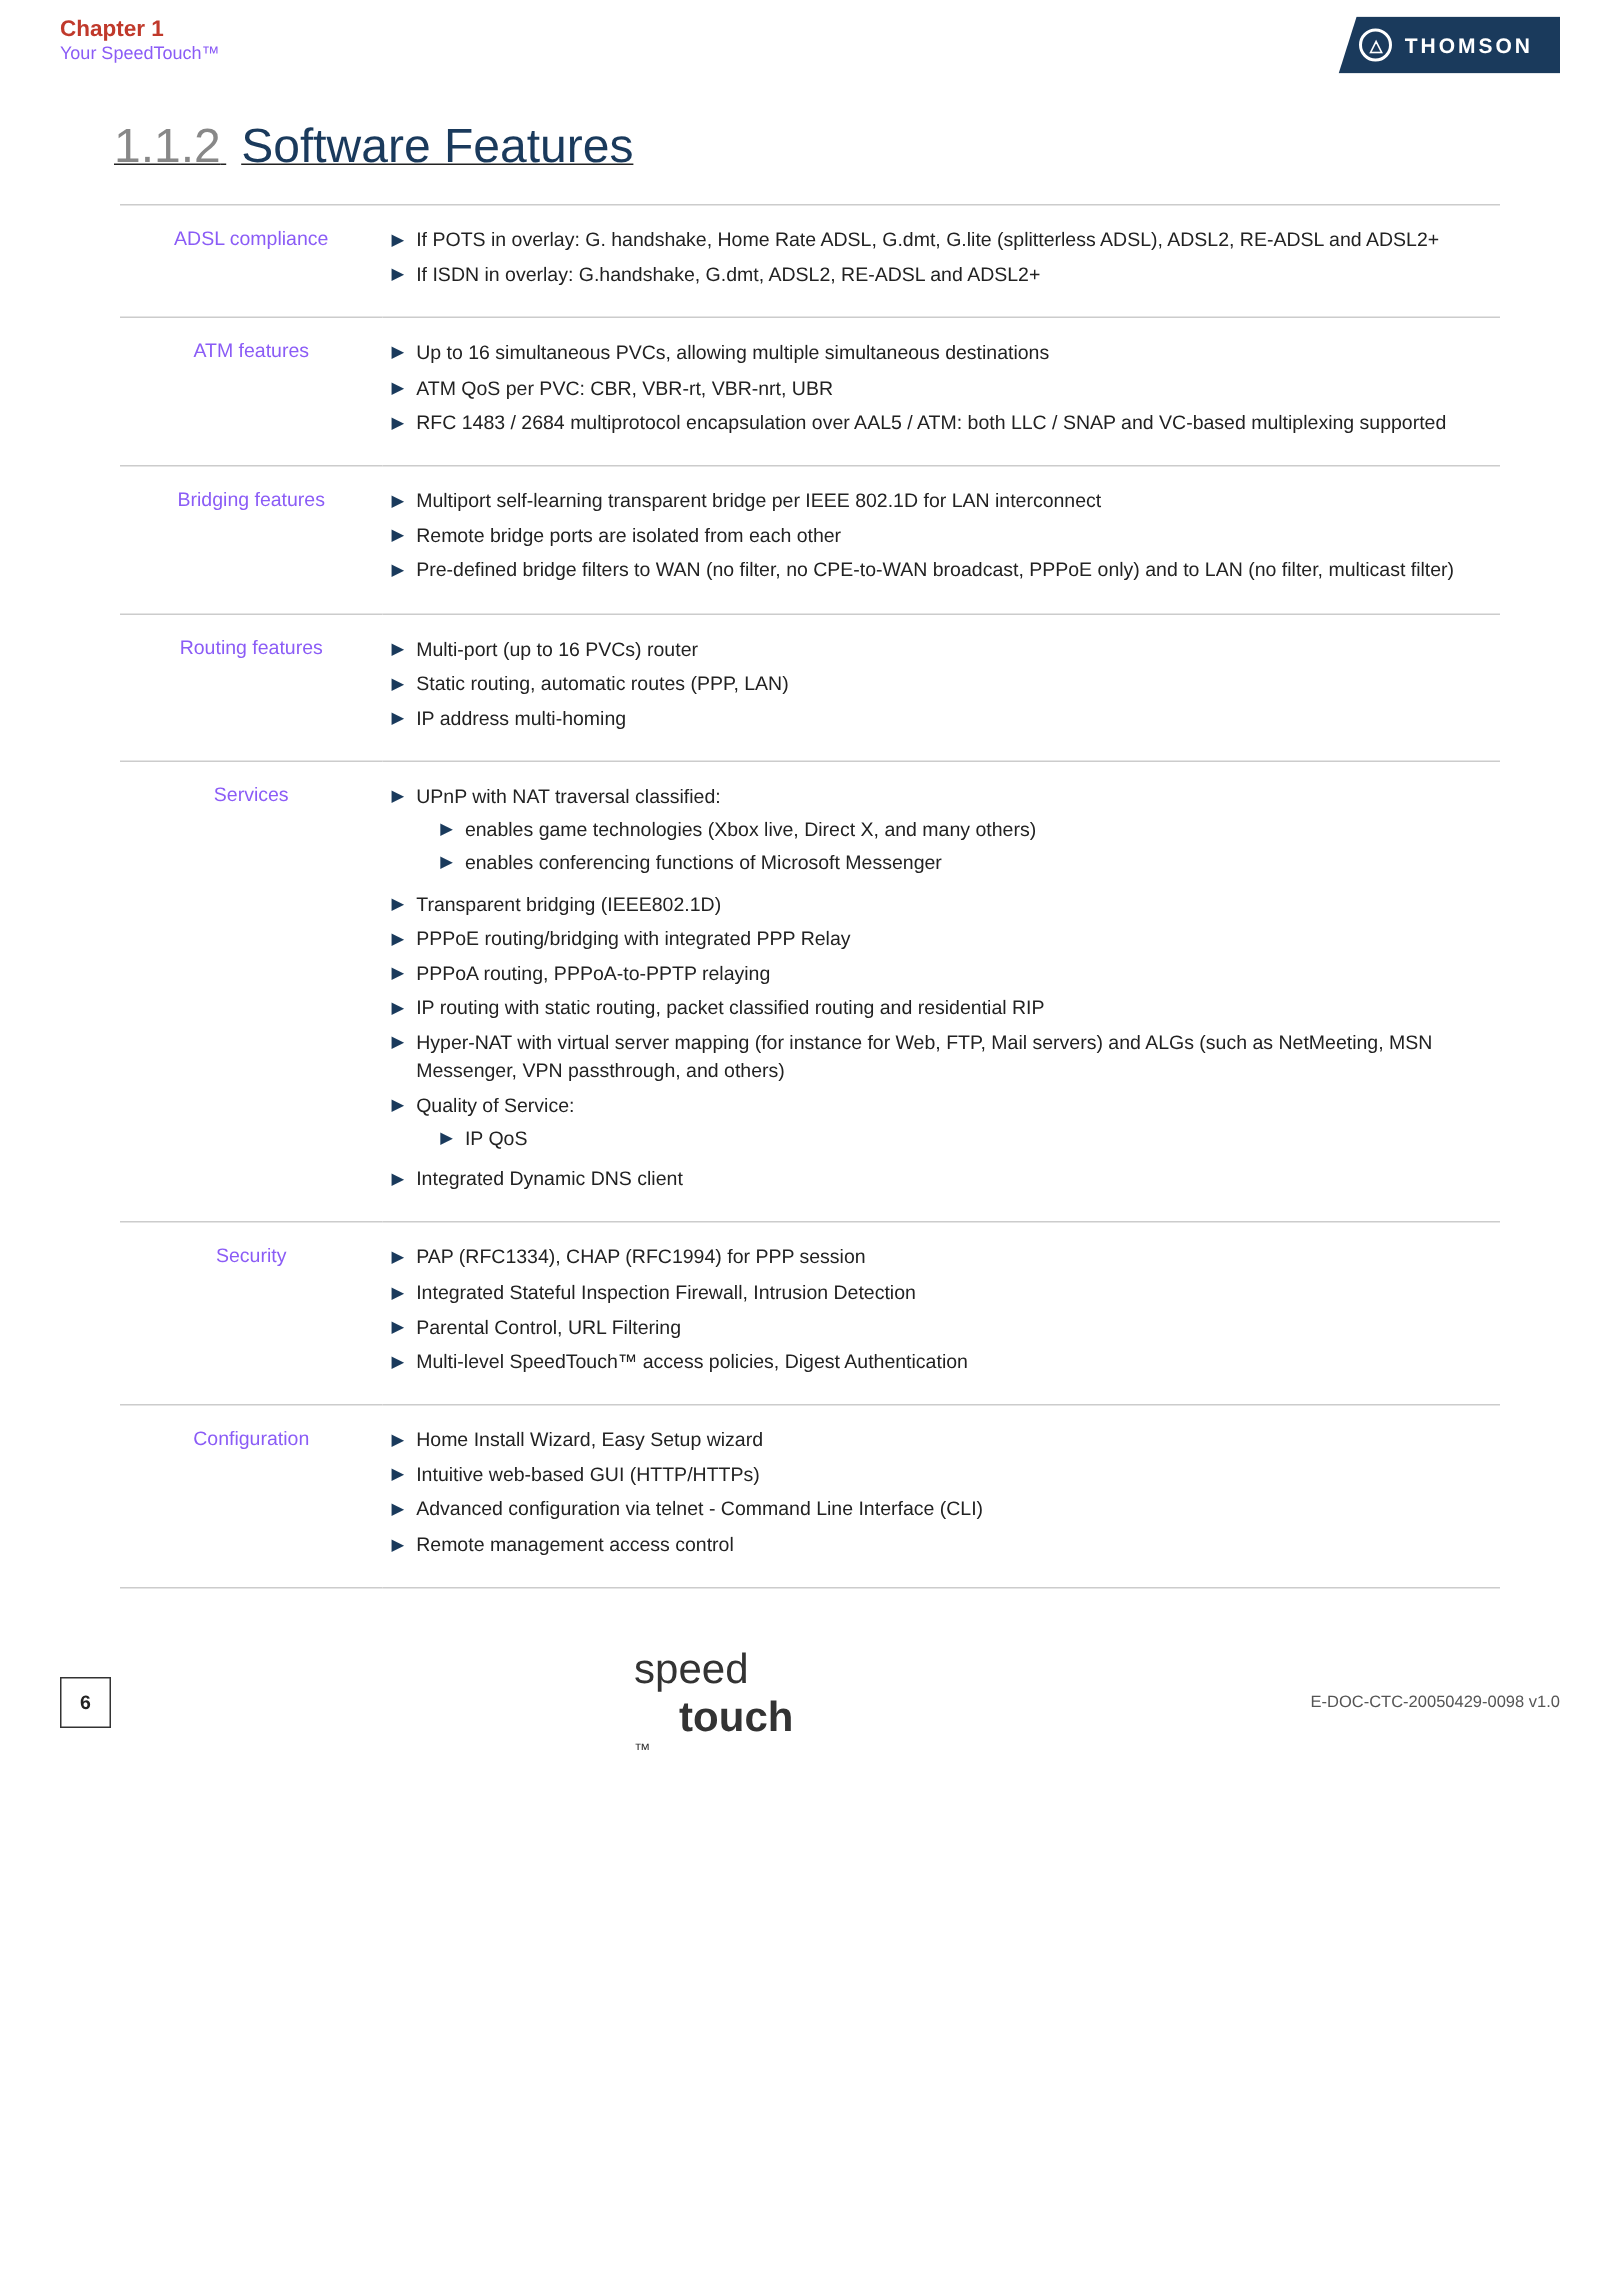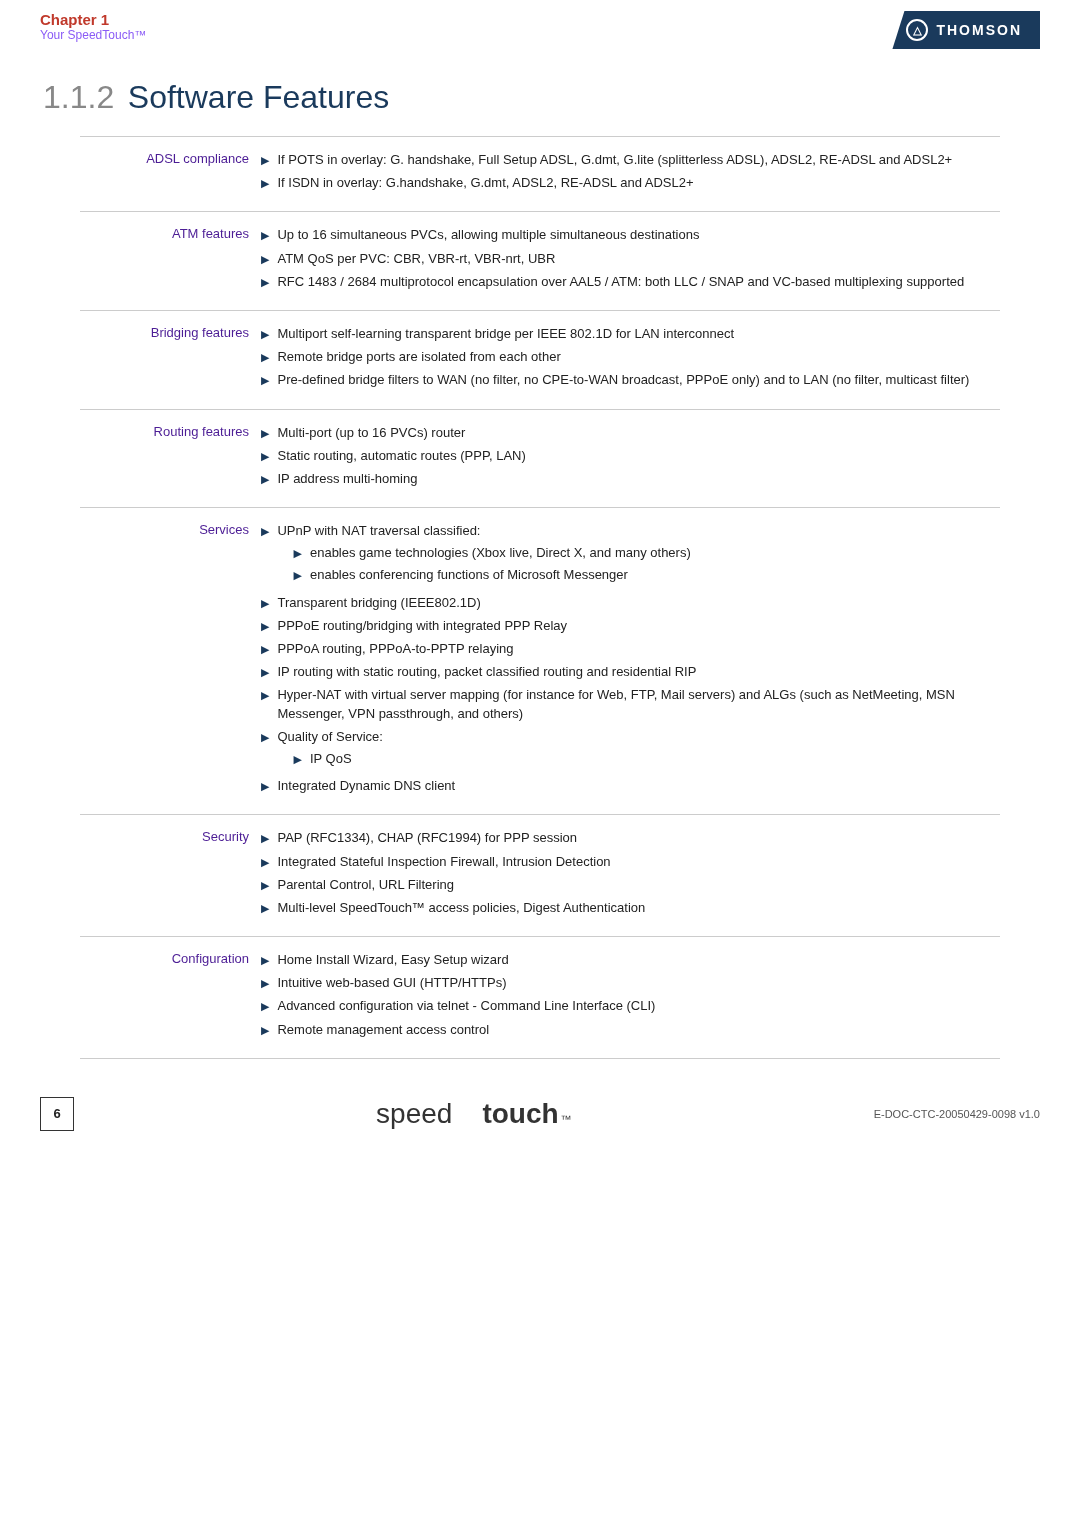--- a/index.html
+++ b/index.html
@@ -62,21 +62,22 @@
 
     .thomson-text {
       font-size: 14px;
       font-weight: bold;
       letter-spacing: 2px;
       color: white;
     }
 
     
     .page-title-section {
-      padding: 30px 80px 10px 43px;
+      padding: 30px 80px 10px 76px;
+      text-decoration: underline;
     }
 
     .section-number {
       font-size: 32px;
       color: #888;
       font-weight: normal;
     }
 
     .section-title {
       font-size: 32px;
@@ -106,22 +107,22 @@
       border-bottom: 1px solid #ccc;
     }
 
     .feature-row td {
       padding: 14px 6px;
       vertical-align: top;
     }
 
     .feature-label {
       width: 175px;
-      text-align: right;
-      color: #4c1d95;
+      text-align: center;
+      color: #8b5cf6;
       font-size: 13px;
       padding-right: 16px;
       padding-top: 16px;
       white-space: nowrap;
     }
 
     .items-col {
       padding-top: 14px;
       padding-left: 4px;
     }
@@ -188,20 +189,21 @@
       font-weight: bold;
     }
 
     .footer-logo {
       display: flex;
       align-items: baseline;
       gap: 0;
       font-size: 28px;
       color: #333;
       font-family: Arial, Helvetica, sans-serif;
+      flex-direction: column;
     }
 
     .footer-logo-speed {
       font-weight: normal;
     }
 
     .footer-logo-touch {
       font-weight: bold;
       padding-left: 30px;
     }
@@ -243,21 +245,21 @@
 <div class="content">
   <hr class="top-divider">
   <table class="feature-table">
     <tbody id="feature-tbody">
     <tr class="feature-row">
           <td class="feature-label">ADSL compliance</td>
           <td class="items-col">
             <ul class="item-list">
               <li>
                 <span class="arr">▶</span>
-                <div><span>If POTS in overlay: G. handshake, Full Setup ADSL, G.dmt, G.lite (splitterless ADSL), ADSL2, RE-ADSL and ADSL2+</span></div>
+                <div><span>If POTS in overlay: G. handshake, Home Rate ADSL, G.dmt, G.lite (splitterless ADSL), ADSL2, RE-ADSL and ADSL2+</span></div>
               </li>
               <li>
                 <span class="arr">▶</span>
                 <div><span>If ISDN in overlay: G.handshake, G.dmt, ADSL2, RE-ADSL and ADSL2+</span></div>
               </li>
             </ul>
           </td>
         </tr>
         <tr class="feature-row">
           <td class="feature-label">ATM features</td>

